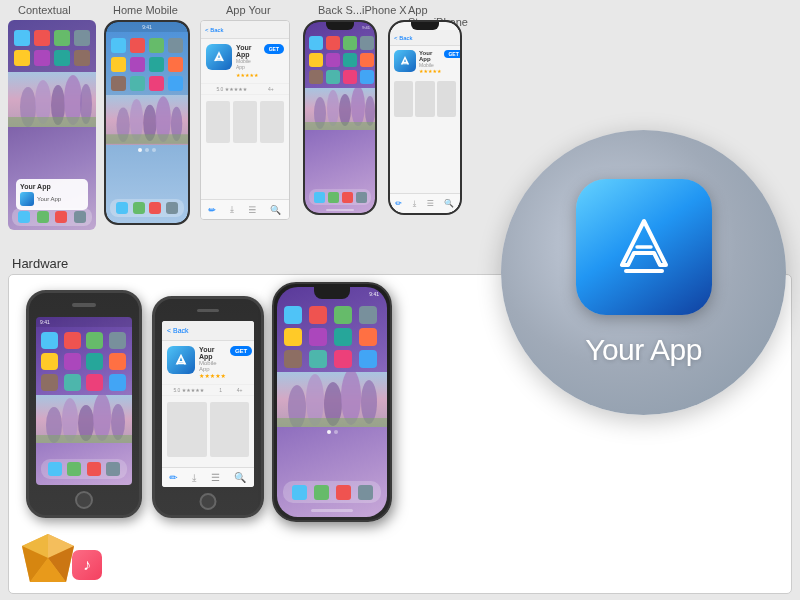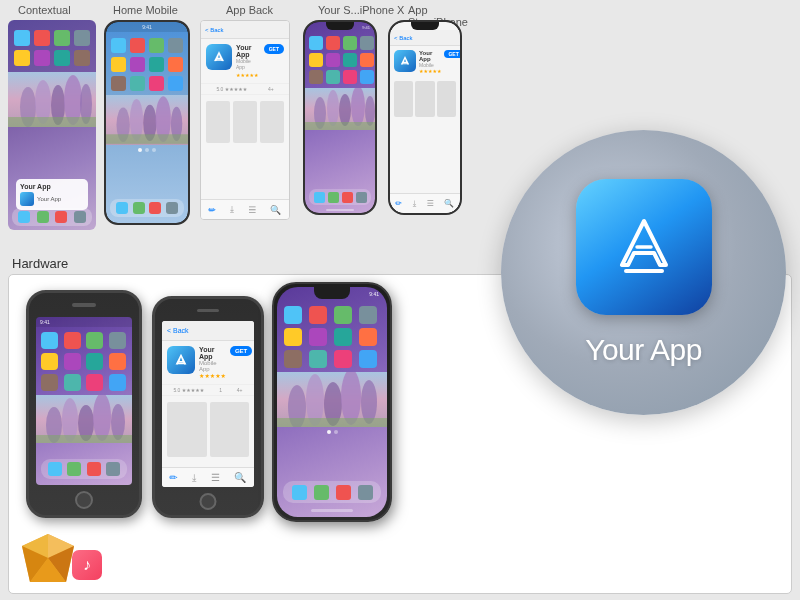--- a/index.html
+++ b/index.html
@@ -11,22 +11,22 @@
       overflow: hidden;
       position: relative;
     }
   </style>
 </head>
 <body>
 
 <div style="position:absolute; top:4px; left:8px; display:flex; gap:0px; width:420px;">
   <span style="font-size:11px;color:#555;position:absolute;left:10px;">Contextual</span>
   <span style="font-size:11px;color:#555;position:absolute;left:105px;">Home Mobile</span>
-  <span style="font-size:11px;color:#555;position:absolute;left:218px;">App Back</span>
-  <span style="font-size:11px;color:#555;position:absolute;left:310px;">Your S...iPhone X</span>
+  <span style="font-size:11px;color:#555;position:absolute;left:218px;">App Your</span>
+  <span style="font-size:11px;color:#555;position:absolute;left:310px;">Back S...iPhone X</span>
   <span style="font-size:11px;color:#555;position:absolute;left:400px;">App Sto...iPhone X</span>
 </div>
 
 <div style="position:absolute;top:20px;left:8px;width:88px;height:210px;">
   <div style="width:88px;height:210px;background:linear-gradient(160deg,#5a4a9a 0%,#7b5ea7 40%,#9a80c0 70%,#c0a8d0 100%);border-radius:6px;position:relative;overflow:hidden;">
 
     <div style="display:grid;grid-template-columns:repeat(4,1fr);gap:4px;padding:10px 6px 6px;">
       <div style="width:16px;height:16px;border-radius:3px;background:#4fc3f7;"></div>
       <div style="width:16px;height:16px;border-radius:3px;background:#ef5350;"></div>
       <div style="width:16px;height:16px;border-radius:3px;background:#66bb6a;"></div>

